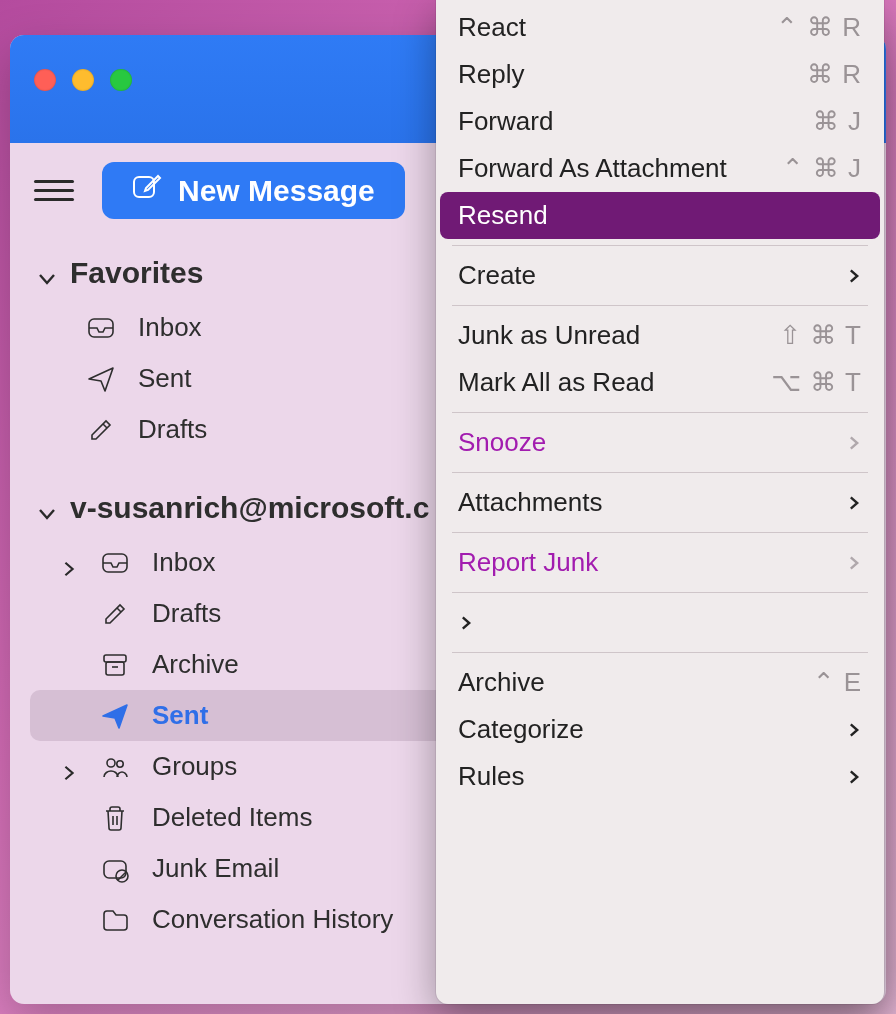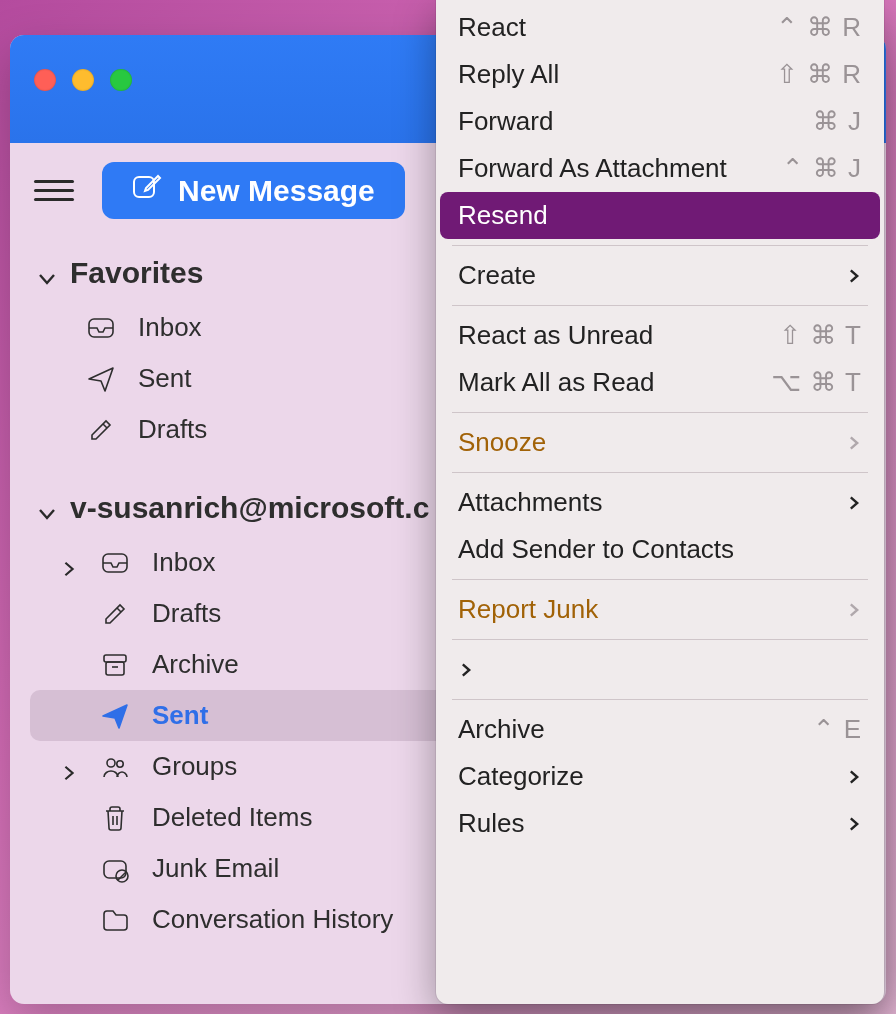--- a/index.html
+++ b/index.html
@@ -112,21 +112,21 @@
       color:#222;
     }
     .menu-item{
       display:flex;justify-content:space-between;
       padding:8px 18px;
       border-radius:8px;
       cursor:pointer;
       min-height:44px;
     }
     .menu-item.highlight{background:#701a75;color:#fff;}
-    .menu-item.disabled{color:#a16207;cursor:default;}
+    .menu-item.disabled{color:#a21caf;cursor:default;}
     .menu-sep{height:1px;background:#cfc5c9;margin:6px 12px;}
     .shortcut{color:#9a9396;font-size:26px;letter-spacing:1px;}
     .submenu-arrow svg{width:16px;height:16px;stroke:#222;stroke-width:3;fill:none;}
     .menu-item.disabled .submenu-arrow svg{stroke:#b0a8ac;}
   </style>
 </head>
 <body>
 
 <svg width="0" height="0" style="position:absolute">
   <defs>
@@ -335,22 +335,22 @@
   </div>
 </div>
 
 <div class="context-menu">
   <div id="menu-list">
       <div class="menu-item">
         <span>React</span>
         <span class="shortcut">⌃ ⌘ R</span>
       </div>
       <div class="menu-item">
-        <span>Reply All</span>
-        <span class="shortcut">⇧ ⌘ R</span>
+        <span>Reply</span>
+        <span class="shortcut">⌘ R</span>
       </div>
       <div class="menu-item">
         <span>Forward</span>
         <span class="shortcut">⌘  J</span>
       </div>
       <div class="menu-item">
         <span>Forward As Attachment</span>
         <span class="shortcut">⌃ ⌘  J</span>
       </div>
       <div class="menu-item highlight">
@@ -358,44 +358,41 @@
       </div>
       <div class="menu-sep"></div>
       <div class="menu-item">
         <span>Create</span>
         <span class="submenu-arrow"><svg viewBox="0 0 20 20">
             <use href="#ico-chev-right"></use>
           </svg></span>
       </div>
       <div class="menu-sep"></div>
       <div class="menu-item">
-        <span>React as Unread</span>
+        <span>Junk as Unread</span>
         <span class="shortcut">⇧ ⌘ T</span>
       </div>
       <div class="menu-item">
         <span>Mark All as Read</span>
         <span class="shortcut">⌥ ⌘ T</span>
       </div>
       <div class="menu-sep"></div>
       <div class="menu-item disabled">
         <span>Snooze</span>
         <span class="submenu-arrow"><svg viewBox="0 0 20 20">
             <use href="#ico-chev-right"></use>
           </svg></span>
       </div>
       <div class="menu-sep"></div>
       <div class="menu-item">
         <span>Attachments</span>
         <span class="submenu-arrow"><svg viewBox="0 0 20 20">
             <use href="#ico-chev-right"></use>
           </svg></span>
       </div>
-      <div class="menu-item">
-        <span>Add Sender to Contacts</span>
-      </div>
       <div class="menu-sep"></div>
       <div class="menu-item disabled">
         <span>Report Junk</span>
         <span class="submenu-arrow"><svg viewBox="0 0 20 20">
             <use href="#ico-chev-right"></use>
           </svg></span>
       </div>
       <div class="menu-sep"></div>
       <div class="menu-item">
         <span class="submenu-arrow"><svg viewBox="0 0 20 20">

